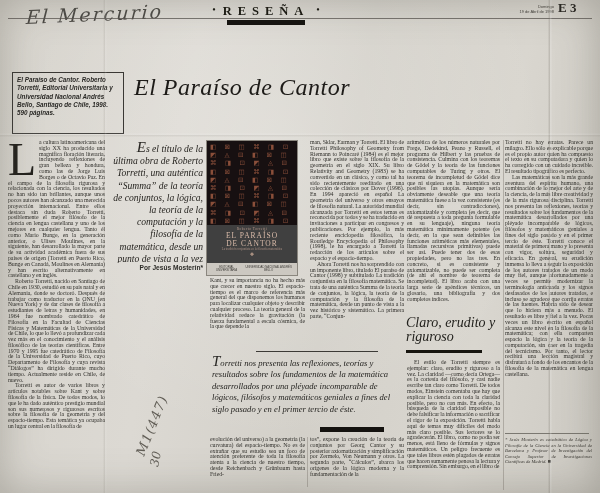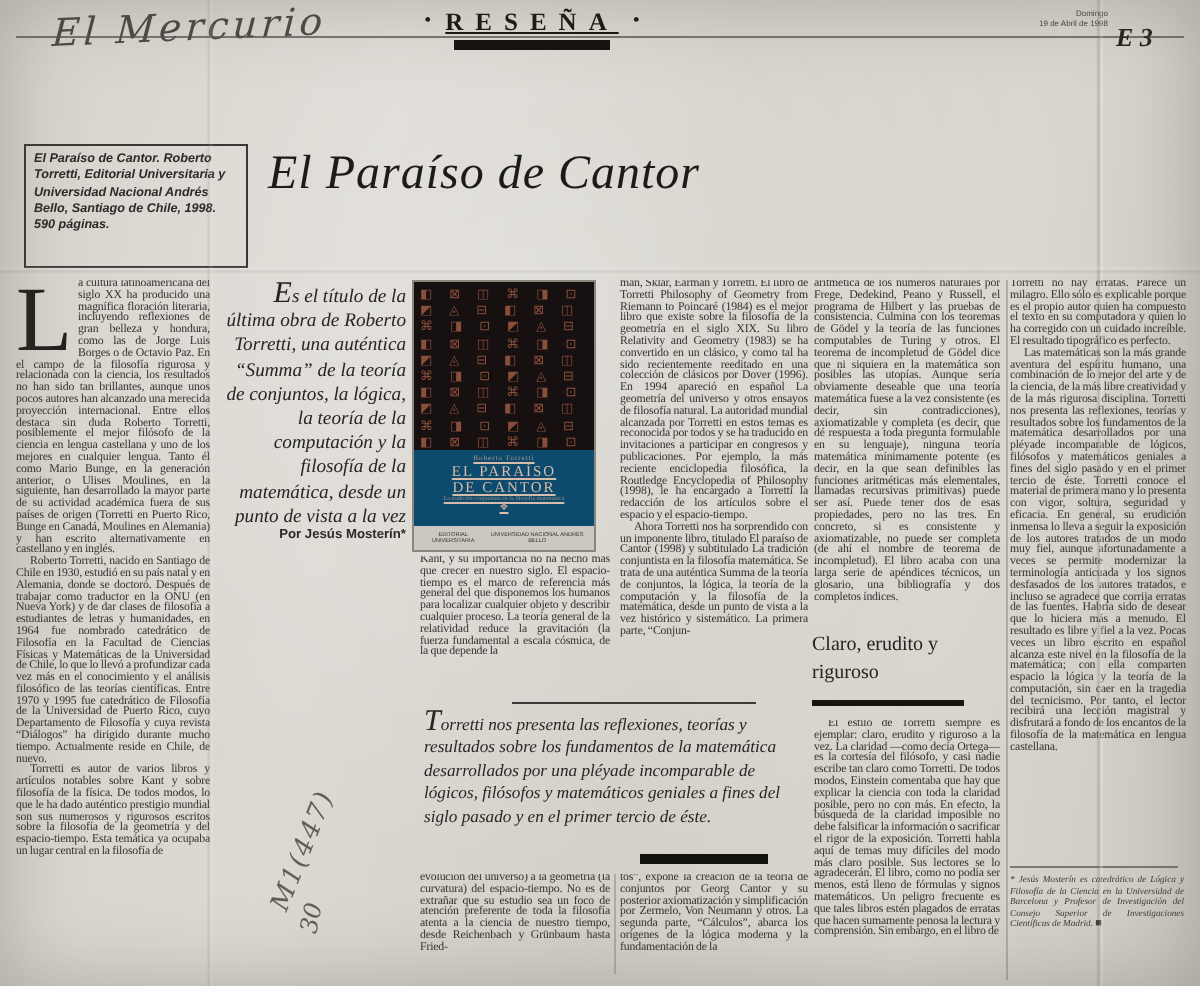--- a/index.html
+++ b/index.html
@@ -17,25 +17,25 @@
   .crease-h{position:absolute;left:0;height:4px;width:100%;
     background:linear-gradient(180deg,rgba(0,0,0,0),rgba(255,255,255,.3),rgba(110,105,95,.22),rgba(0,0,0,0));}
   
   .masthead{position:absolute;left:26px;top:3px;font-family:"DejaVu Serif",serif;
     font-style:italic;font-size:19px;letter-spacing:2px;color:#33312d;
     transform:rotate(-2.5deg) skewX(-6deg);opacity:.85;}
   .headrule{position:absolute;left:8px;top:18px;width:584px;height:1px;background:#55524d;opacity:.75;}
   .section-wrap{position:absolute;left:196px;top:4px;width:140px;text-align:center;
     font-family:"Liberation Serif",serif;font-size:12.5px;color:#17160f;}
   .section-wrap .blt{margin:0 7px;font-size:10px;vertical-align:2px;}
-  .section-label{letter-spacing:6px;font-weight:600;text-decoration:underline;}
+  .section-label{letter-spacing:6px;font-weight:600;}
   .section-bar{position:absolute;left:227px;top:20px;width:78px;height:4.5px;background:#14120f;}
   .dateblock{position:absolute;left:498px;top:5px;width:56px;text-align:right;
     font-family:"Liberation Sans",sans-serif;font-size:4px;line-height:4.6px;color:#45423d;}
-  .pagecode{position:absolute;left:558px;top:11px;font-weight:bold;font-style:italic;
+  .pagecode{position:absolute;left:558px;top:0;font-weight:bold;
     font-size:13px;color:#24221e;}
   
   .infobox{position:absolute;left:12px;top:72px;width:112px;height:62px;border:1.5px solid #3a3834;
     padding:3px 4px;box-sizing:border-box;font-family:"Liberation Sans",sans-serif;
     font-style:italic;font-weight:bold;font-size:6.3px;line-height:8.3px;color:#2a2926;}
   
   .headline{position:absolute;left:134px;top:74px;width:440px;margin:0;
     font-family:"Liberation Serif",serif;font-style:italic;font-weight:500;
     font-size:24px;letter-spacing:.5px;color:#1d1b18;}
   
@@ -50,37 +50,37 @@
     font-style:italic;font-size:9.6px;line-height:12.2px;text-align:right;color:#262420;}
   .standfirst .lead{font-size:15px;}
   .byline{position:absolute;left:110px;top:264px;width:93px;text-align:right;
     font-family:"Liberation Sans",sans-serif;font-weight:bold;font-size:6.6px;color:#2b2a26;}
   
   .cover{position:absolute;left:206px;top:140px;width:92px;height:136px;background:#121010;
     border:1px solid #8a867e;box-sizing:border-box;overflow:hidden;}
   .cover-pattern{width:100%;height:84px;overflow:hidden;background:#171011;color:#8a4f3a;
     font-size:6.5px;line-height:8.2px;letter-spacing:3.2px;padding:2px 1px 0 3px;box-sizing:border-box;
     font-family:"DejaVu Sans",sans-serif;}
-  .cover-mid{height:38px;background:#0c4a6e;text-align:center;color:#d9bba9;overflow:hidden;text-decoration:underline;}
+  .cover-mid{height:38px;background:#404040;text-align:center;color:#d9bba9;overflow:hidden;}
   .cover-author{font-size:3.5px;line-height:5px;margin-top:2px;letter-spacing:.5px;color:#b89a8c;}
   .cover-title{font-family:"Liberation Serif",serif;font-size:7.5px;line-height:8px;letter-spacing:1px;}
   .cover-sub{font-size:3px;line-height:3.6px;color:#a98f83;}
   .cover-emblem{font-size:5px;line-height:5px;color:#caa995;}
   .cover-strip{height:12px;background:#ccc8c1;display:flex;justify-content:space-between;
     align-items:center;padding:0 3px;color:#3a3834;font-family:"Liberation Sans",sans-serif;
     font-size:2.8px;line-height:3.2px;text-align:center;}
   
   .quote-rule{position:absolute;left:256px;top:351px;width:122px;height:1.2px;background:#3c3a36;}
   .pull-quote{position:absolute;left:212px;top:356px;width:192px;
     font-family:"Liberation Serif",serif;font-style:italic;font-size:8.6px;line-height:11.4px;color:#262522;}
   .pull-quote .lead{font-size:15px;}
   .quote-bar{position:absolute;left:320px;top:427px;width:64px;height:5px;background:#14120f;}
   
-  .subhead{position:absolute;left:406px;top:316px;width:95px;
-    font-size:10px;line-height:13.5px;color:#23221e;}
+  .subhead{position:absolute;left:406px;top:316px;width:95px;font-style:italic;
+    font-size:14px;line-height:13.5px;color:#23221e;}
   .subhead-bar{position:absolute;left:406px;top:350px;width:76px;height:2.5px;background:#17150f;}
   
   .vsep{position:absolute;width:1px;background:#8f8b83;opacity:.55;}
   
   .fnrule{position:absolute;left:505px;top:433px;width:84px;height:1px;background:#55524c;opacity:.7;}
   .footnote{position:absolute;left:505px;top:437px;width:87px;font-style:italic;
     font-size:4.6px;line-height:5.5px;text-align:justify;color:#3a3833;filter:blur(.2px);}
   .endmark{font-style:normal;font-size:5.5px;}
   
   .hand{position:absolute;font-family:"DejaVu Serif",serif;font-style:italic;

